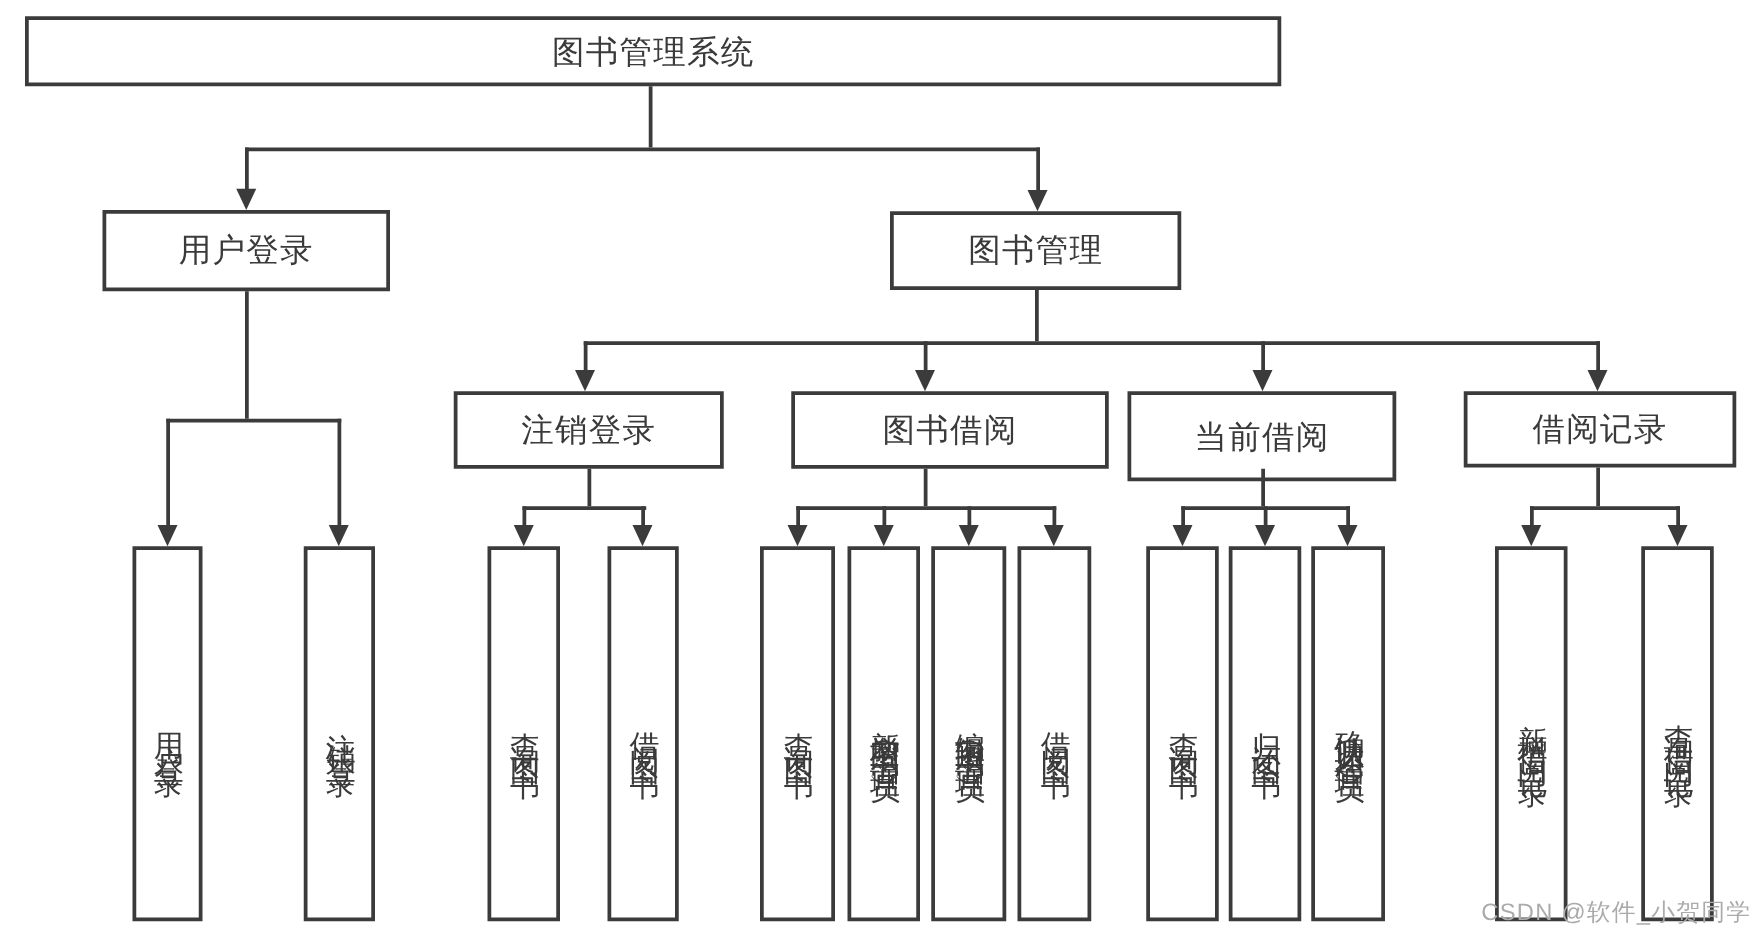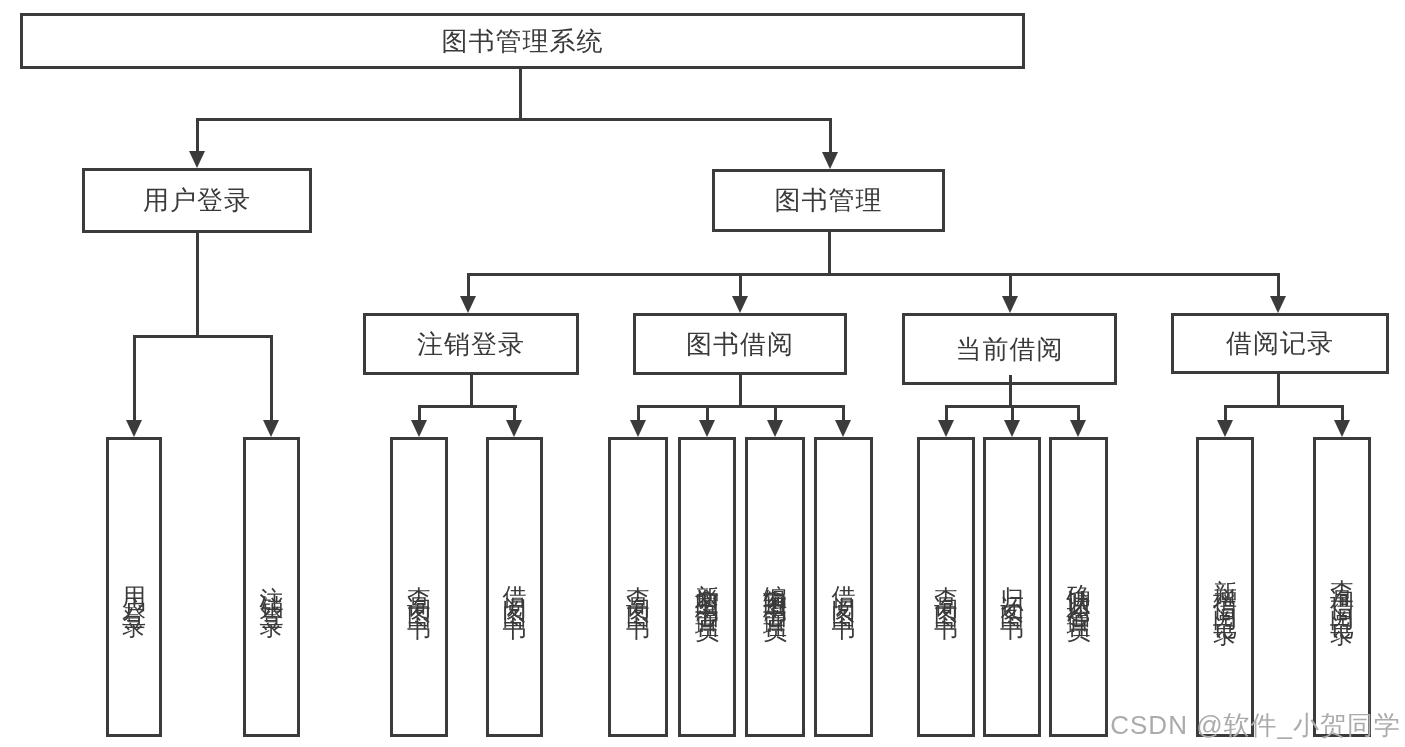--- a/index.html
+++ b/index.html
@@ -21,21 +21,21 @@
   }
   .hline{position:absolute;height:3px;background:var(--line,#3b3b3b);}
   .vline{position:absolute;width:3px;background:var(--line,#3b3b3b);}
   .ah{
     position:absolute;width:0;height:0;
     border-left:8px solid transparent;border-right:8px solid transparent;
     border-top:17px solid var(--line,#3b3b3b);
   }
   .watermark{
     position:absolute;right:4px;bottom:4px;z-index:10;
-    font-size:26px;color:var(--wm,#ababab);letter-spacing:1px;text-align:center;
+    font-size:19px;color:var(--wm,#ababab);letter-spacing:1px;text-align:center;
   }
 </style>
 </head>
 <body>
 
 <div id="canvas" style="--line: #3b3b3b; --text: #3a3a3a; --fill: #ffffff; --bg: #ffffff; --wm: #ababab;">
 
   <div class="box" style="left:20px;top:13px;width:1005px;height:56px">图书管理系统</div>
 
   <div class="vline" style="left:519px;top:69px;height:49px"></div>
@@ -60,21 +60,21 @@
   <div class="vline" style="left:467px;top:273px;height:23px"></div>
   <div class="ah" style="left:460px;top:296px"></div>
   <div class="vline" style="left:739px;top:273px;height:23px"></div>
   <div class="ah" style="left:732px;top:296px"></div>
   <div class="vline" style="left:1009px;top:273px;height:23px"></div>
   <div class="ah" style="left:1002px;top:296px"></div>
   <div class="vline" style="left:1277px;top:273px;height:23px"></div>
   <div class="ah" style="left:1270px;top:296px"></div>
 
   <div class="box" style="left:363px;top:313px;width:216px;height:62px">注销登录</div>
-  <div class="box" style="left:633px;top:313px;width:214px;height:62px">图书借阅</div>
+  <div class="box" style="left:633px;top:313px;width:254px;height:62px">图书借阅</div>
   <div class="box" style="left:902px;top:313px;width:215px;height:72px">当前借阅</div>
   <div class="box" style="left:1171px;top:313px;width:218px;height:61px">借阅记录</div>
 
   <div class="vline" style="left:470px;top:375px;height:30px"></div>
   <div class="hline" style="left:418px;top:405px;width:99px"></div>
   <div class="vline" style="left:418px;top:405px;height:15px"></div>
   <div class="ah" style="left:411px;top:420px"></div>
   <div class="vline" style="left:513px;top:405px;height:15px"></div>
   <div class="ah" style="left:506px;top:420px"></div>
 

